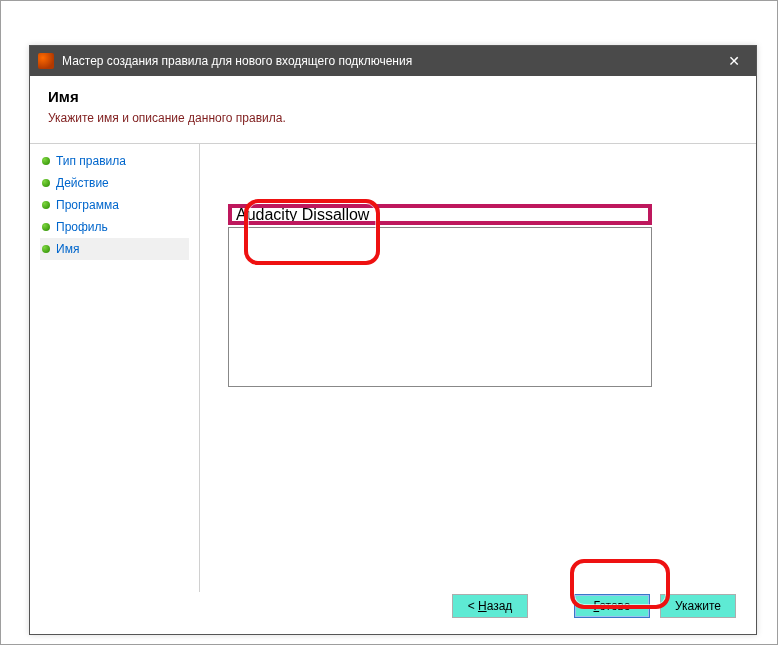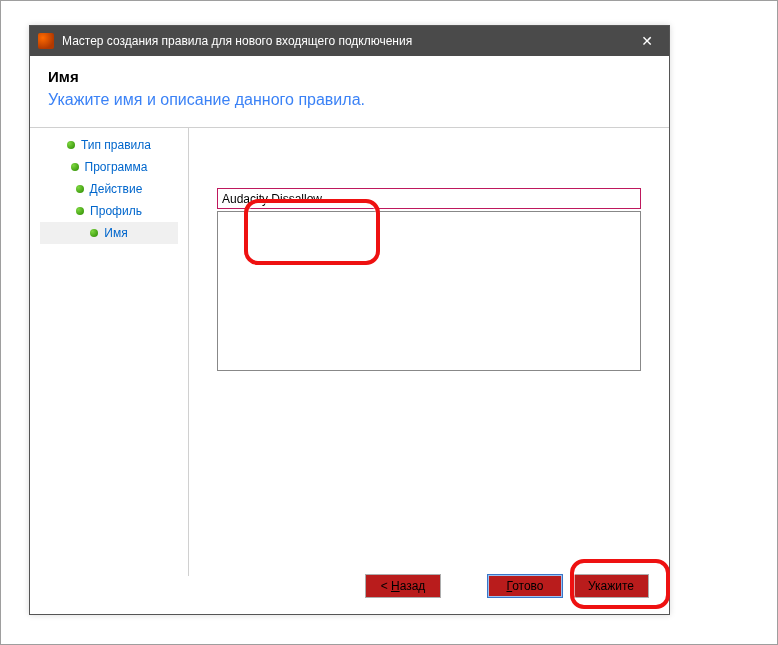--- a/index.html
+++ b/index.html
@@ -1,45 +1,45 @@
 <!DOCTYPE html>
 <html><head>
 <meta charset="utf-8">
 <style>
   html,body{margin:0;padding:0;width:778px;height:645px;background:#fff;font-family:"Segoe UI",Tahoma,sans-serif;font-size:12px;}
   .outer{position:absolute;left:0;top:0;width:778px;height:645px;border:1px solid #9e9e9e;box-sizing:border-box;background:#fff;}
-  .dialog{position:absolute;left:28px;top:24px;width:641px;height:590px;border:1px solid #555;box-sizing:border-box;background:#fff;box-shadow:0 0 6px rgba(0,0,0,.15);}
+  .dialog{position:absolute;left:28px;top:44px;width:728px;height:590px;border:1px solid #555;box-sizing:border-box;background:#fff;box-shadow:0 0 6px rgba(0,0,0,.15);}
   .titlebar{height:30px;background:#4a4a4a;color:#fff;display:flex;align-items:center;font-size:12px;}
   .title-icon{width:16px;height:16px;margin:0 8px 0 8px;display:inline-block;background:radial-gradient(circle at 30% 30%,#ff6a00,#b33900 70%);border-radius:2px;}
   .title-text{flex:1;}
   .close-btn{width:44px;height:30px;display:flex;align-items:center;justify-content:center;color:#fff;font-size:14px;cursor:pointer;}
 
   .header{padding:12px 18px 18px 18px;}
   .header h1{margin:0 0 6px 0;font-size:15px;font-weight:700;color:#000;}
-  .header p{margin:0;font-size:16px;color:#3b82f6;}
+  .header p{margin:0;font-size:12px;color:#7f1d1d;}
 
   .hsep{height:1px;background:#d0d0d0;margin:0;}
 
   .body{display:flex;height:448px;}
   .sidebar{width:170px;border-right:1px solid #d0d0d0;box-sizing:border-box;padding:6px 10px;}
   .steps-title{font-weight:700;margin:2px 0 8px 0;}
   .steps{list-style:none;margin:0;padding:0;}
-  .steps li{display:flex;align-items:center;gap:6px;padding:4px 2px;color:#0066cc;cursor:pointer;justify-content:center;}
+  .steps li{display:flex;align-items:center;gap:6px;padding:4px 2px;color:#0066cc;cursor:pointer;}
   .steps li.active{background:#f0f0f0;}
   .bullet{width:8px;height:8px;border-radius:50%;background:radial-gradient(circle at 30% 30%,#7dd63f,#2a8a00);flex:none;}
 
   .main{flex:1;position:relative;padding:60px 28px 0 28px;box-sizing:border-box;}
   .field-label{display:block;margin-bottom:3px;}
   .u{text-decoration:underline;}
-  .name-input{width:424px;height:21px;border:1px solid #be185d;padding:1px 4px;font-family:inherit;font-size:12px;box-sizing:border-box;outline:none;}
+  .name-input{width:424px;height:21px;border:4px solid #be185d;padding:1px 4px;font-family:inherit;font-size:16px;box-sizing:border-box;outline:none;}
   .desc-label{margin-top:22px;display:block;}
   .desc-area{width:424px;height:160px;border:1px solid #888;padding:2px 4px;font-family:inherit;font-size:12px;box-sizing:border-box;resize:none;outline:none;margin-top:2px;}
 
   .buttons{position:absolute;right:20px;bottom:16px;display:flex;gap:10px;}
-  .btn{min-width:76px;height:24px;background:#b91c1c;border:1px solid #adadad;font-family:inherit;font-size:12px;padding:0 10px;cursor:pointer;}
+  .btn{min-width:76px;height:24px;background:#5eead4;border:1px solid #adadad;font-family:inherit;font-size:12px;padding:0 10px;cursor:pointer;}
   .btn.default{border-color:#3a76c8;box-shadow:inset 0 0 0 1px #9cc2f0;margin-left:36px;}
   .btn:disabled{color:#888;cursor:default;}
 
   
   .callout{position:absolute;border:4px solid #e11;border-radius:14px;pointer-events:none;box-shadow:0 0 0 1px rgba(255,255,255,.6) inset;}
   .c1{left:243px;top:198px;width:128px;height:58px;}
   .c2{left:569px;top:558px;width:92px;height:42px;}
 </style>
 </head>
 <body>
@@ -64,25 +64,25 @@
 
     <div class="body">
       <div class="sidebar">
         <ul class="steps">
           <li>
             <span class="bullet"></span>
             <span>Тип правила</span>
           </li>
           <li>
             <span class="bullet"></span>
-            <span>Программа</span>
+            <span>Действие</span>
           </li>
           <li>
             <span class="bullet"></span>
-            <span>Действие</span>
+            <span>Программа</span>
           </li>
           <li>
             <span class="bullet"></span>
             <span>Профиль</span>
           </li>
           <li class="active">
             <span class="bullet"></span>
             <span>Имя</span>
           </li>
         </ul>

